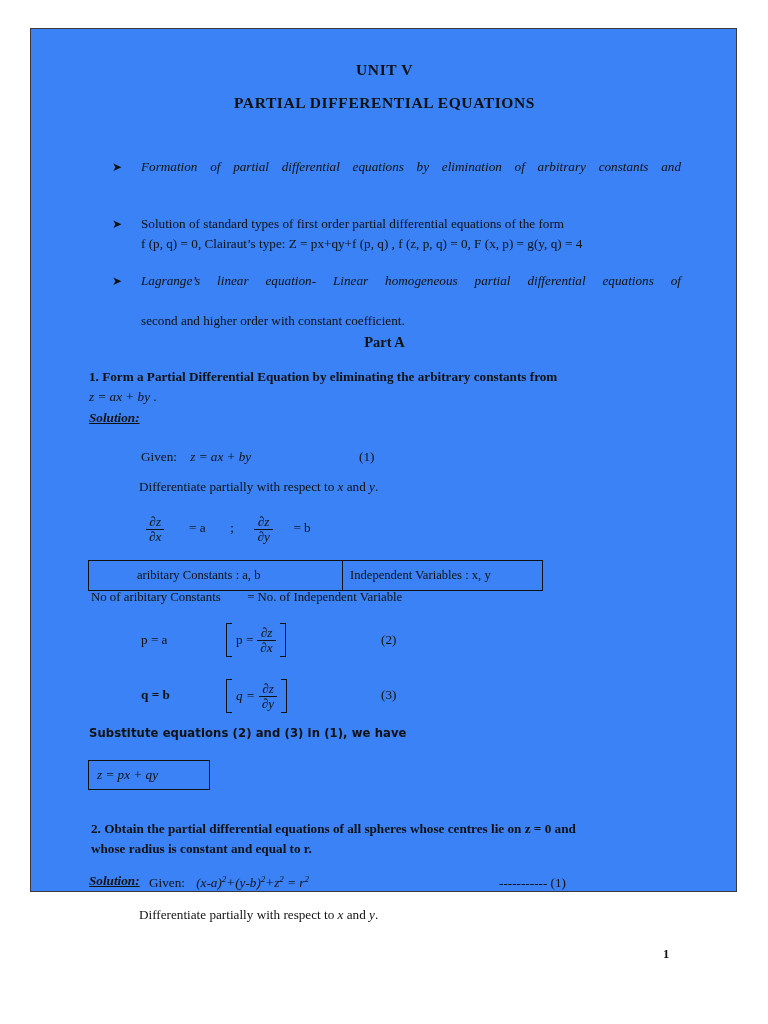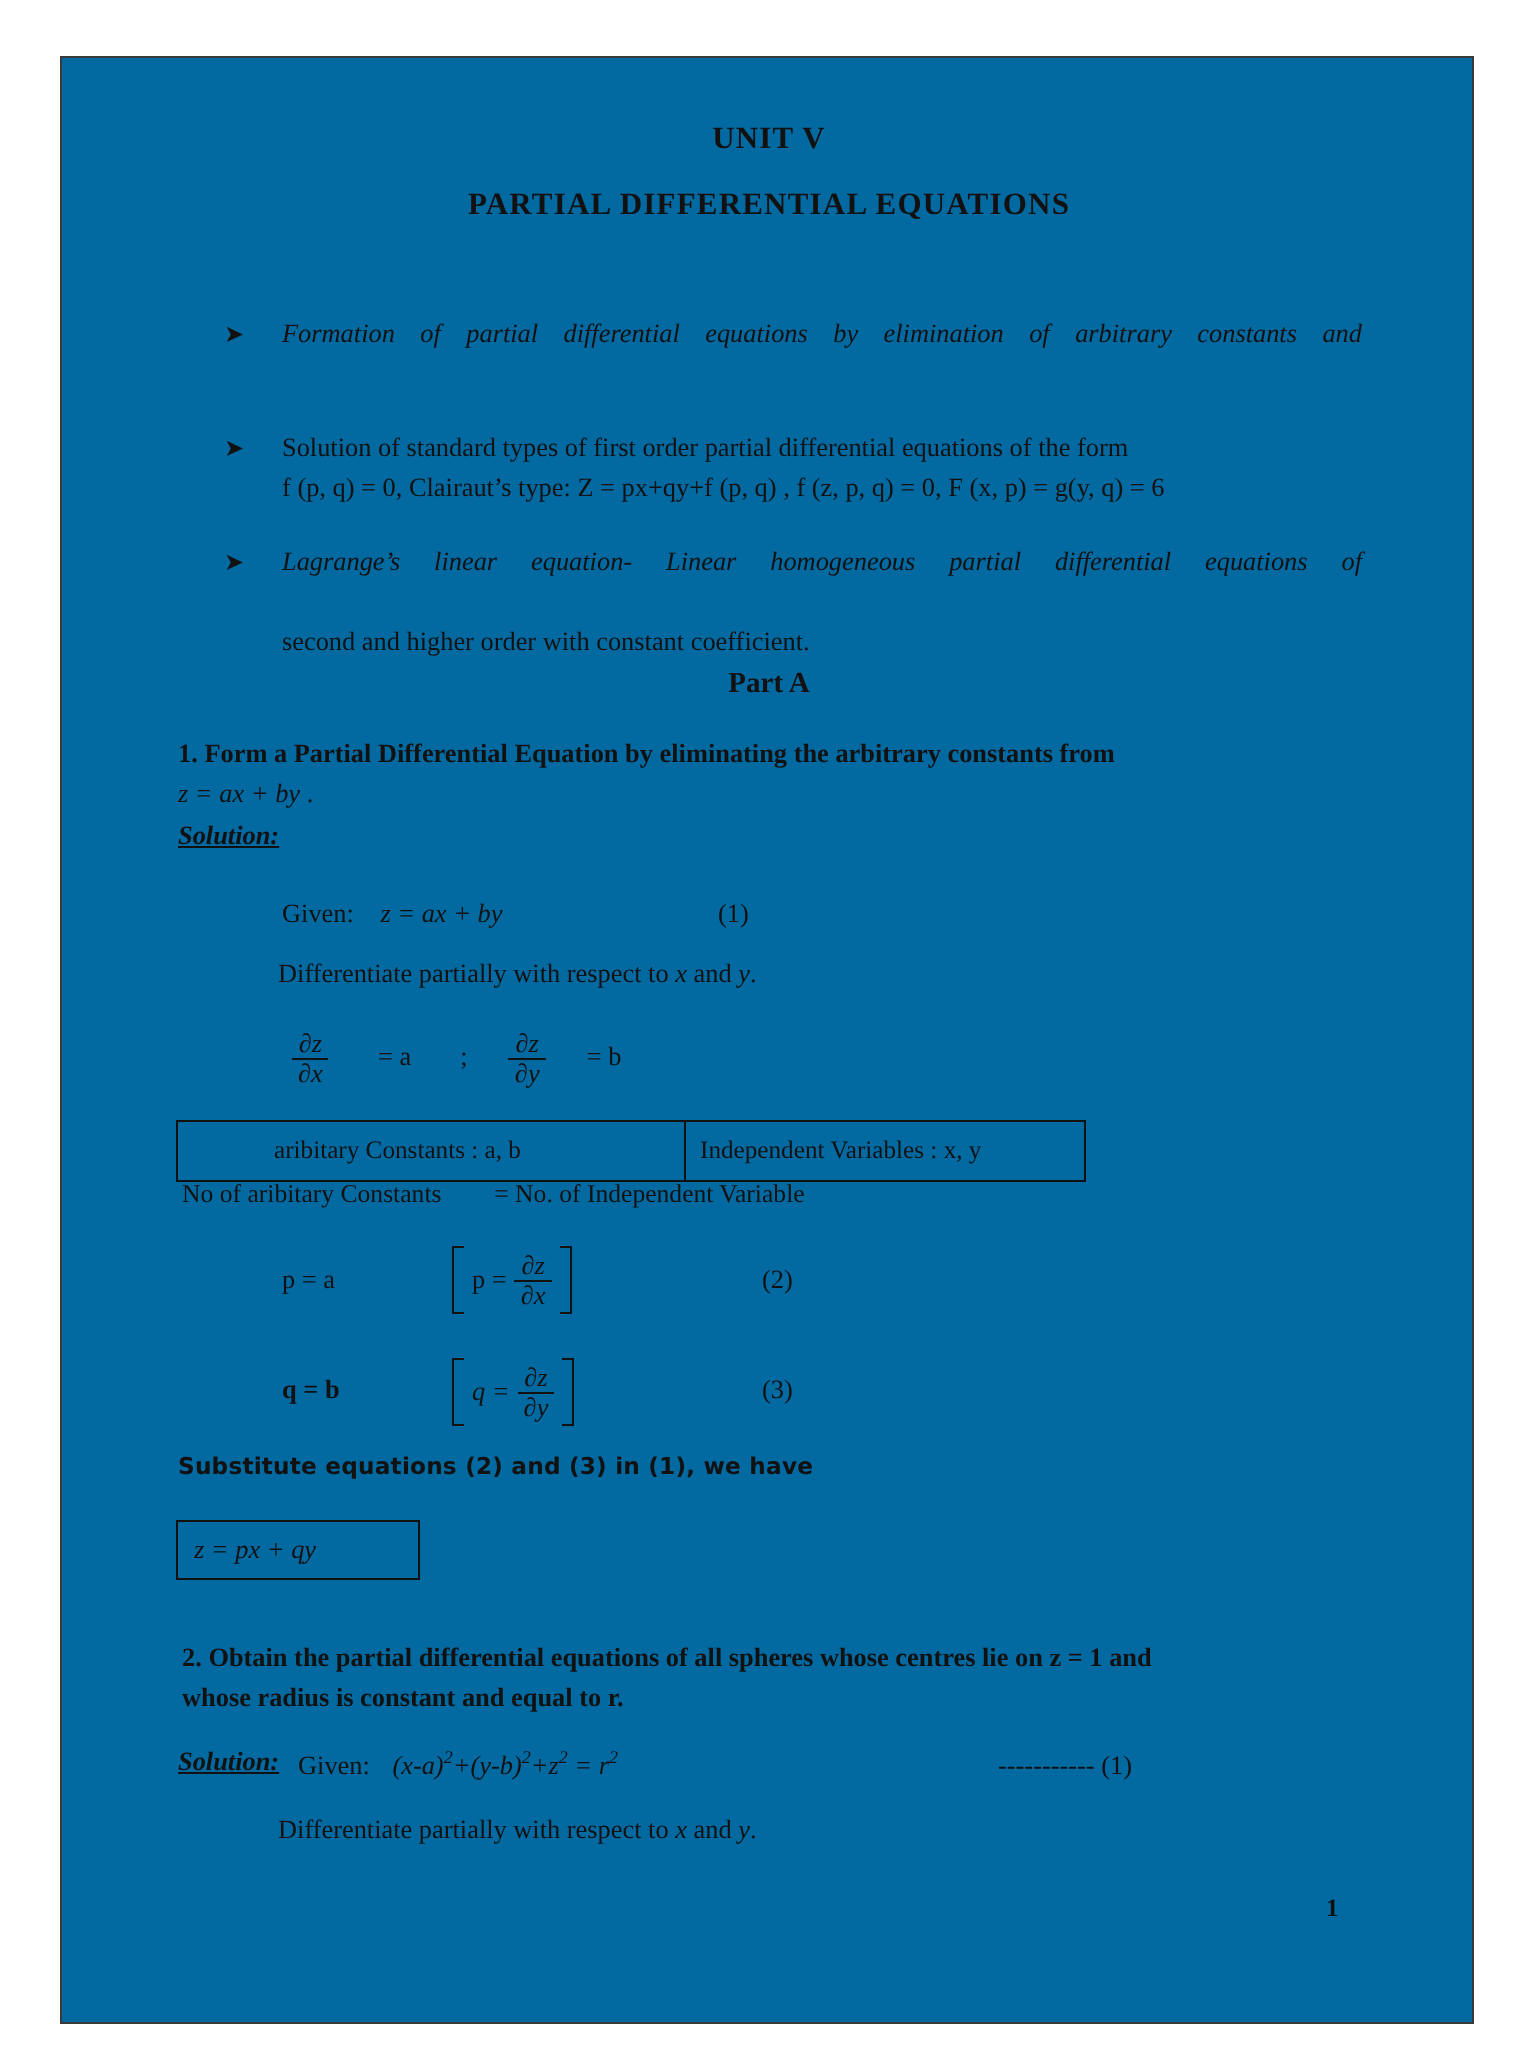--- a/index.html
+++ b/index.html
@@ -13,24 +13,24 @@
     position: relative;
     font-family: "Liberation Serif", "DejaVu Serif", serif;
     color: #111111;
     overflow: hidden;
   }
   .page {
     position: absolute;
     left: 30px;
     top: 28px;
     width: 707px;
-    height: 984px;
+    height: 864px;
     border: 1px solid #3a3a3a;
     box-sizing: border-box;
-    background: #0369a1;
+    background: #3b82f6;
   }
   .inner {
     position: absolute;
     left: 0;
     top: 0;
     width: 707px;
     height: 964px;
   }
 
   
@@ -245,21 +245,21 @@
     <div class="bullets">
 
       <div class="bullet">
         <span class="arrow">➤</span>
         <div class="jline">Formation of partial differential equations by elimination of arbitrary constants and</div>
       </div>
 
       <div class="bullet">
         <span class="arrow">➤</span>
         <div>Solution of standard types of first order partial differential equations of the form</div>
-        <div>f (p, q) = 0, Clairaut’s type: Z = px+qy+f (p, q) , f (z, p, q) = 0, F (x, p) = g(y, q) = 6</div>
+        <div>f (p, q) = 0, Clairaut’s type: Z = px+qy+f (p, q) , f (z, p, q) = 0, F (x, p) = g(y, q) = 4</div>
       </div>
 
       <div class="bullet">
         <span class="arrow">➤</span>
         <div class="jline">Lagrange’s linear equation- Linear homogeneous partial differential equations of</div>
         <div>second and higher order with constant coefficient.</div>
       </div>
 
     </div>
 
@@ -351,21 +351,21 @@
     <div class="eqn-n n3">(3)</div>
 
     <div class="subst">Substitute equations (2) and (3) in (1), we have</div>
 
     <div class="ansbox">
       <span>z = px + qy</span>
     </div>
 
     <div class="q q2">
       <span>2.</span>
-      <span>Obtain the partial differential equations of all spheres whose centres lie on z = 1 and</span>
+      <span>Obtain the partial differential equations of all spheres whose centres lie on z = 0 and</span>
       <br>
       <span>whose radius is constant and equal to r.</span>
     </div>
 
     <div class="soln soln2">Solution:</div>
 
     <div class="txt given2">
       <span>Given:</span>
       <span class="eq-italic" style="margin-left:8px"><span>(x-a)</span><sup>2</sup><span>+(y-b)</span><sup>2</sup><span>+z</span><sup>2</sup><span> = r</span><sup>2</sup></span>
     </div>

